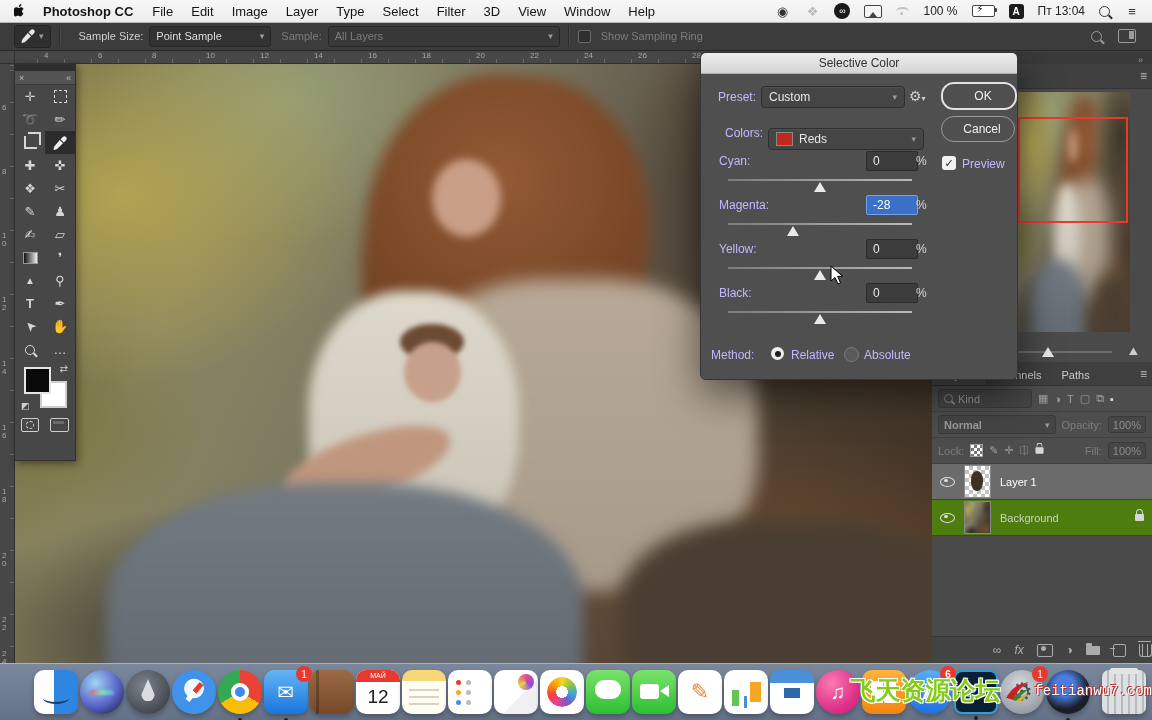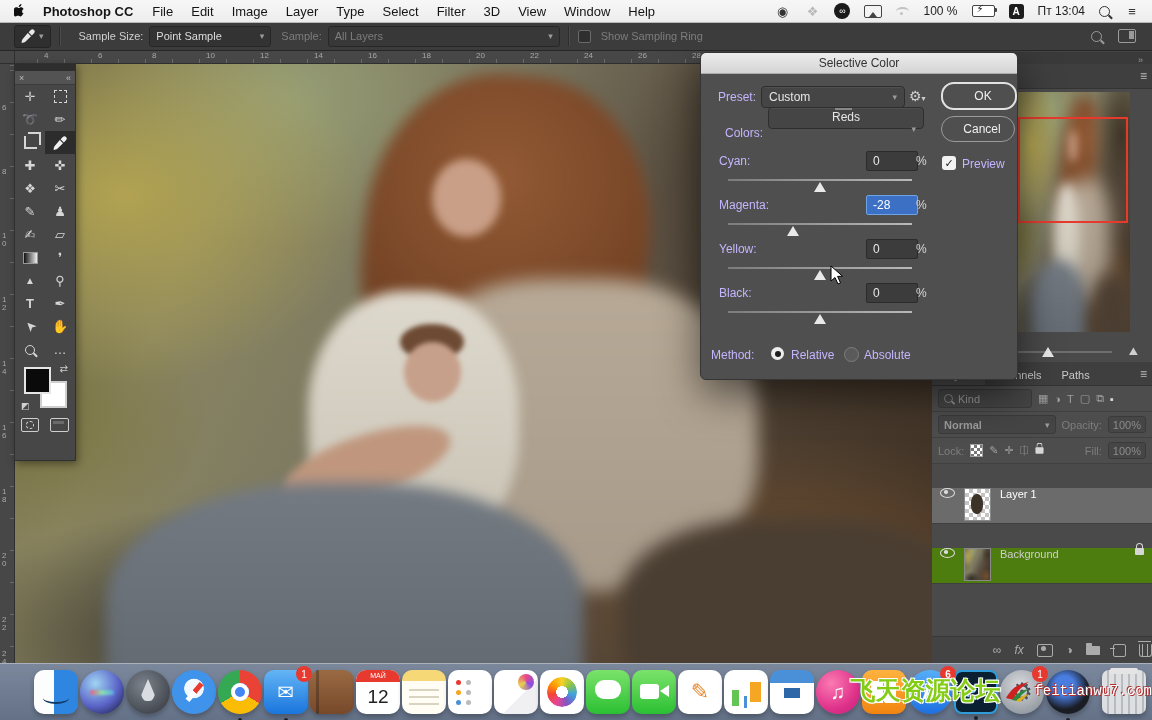--- a/index.html
+++ b/index.html
@@ -109,21 +109,21 @@
   #nav-zoomrow{position:absolute;left:0;top:290px;width:220px;height:20px;}
   .nav-line{position:absolute;left:10px;right:40px;top:9px;height:2px;background:#6e6e6e;}
   .tri-up{width:0;height:0;border-left:6px solid transparent;border-right:6px solid transparent;border-bottom:10px solid #e9e9e9;position:absolute;}
   .mtn{position:absolute;right:14px;top:3px;color:#cfcfcf;font-size:11px;}
   #layersec{position:absolute;left:0;top:310px;width:220px;bottom:0;}
   .lrow{height:25px;display:flex;align-items:center;padding:0 6px;gap:6px;border-bottom:1px solid #404040;background:#4d4d4d;}
   .kindbox{width:84px;height:17px;background:#454545;border:1px solid #3a3a3a;border-radius:3px;display:flex;align-items:center;gap:4px;padding:0 4px;color:#9a9a9a;}
   .fico{color:#9f9f9f;font-size:11px;}
   .selbox{height:17px;background:#454545;border:1px solid #3a3a3a;border-radius:3px;display:flex;align-items:center;padding:0 5px;color:#9a9a9a;font-weight:bold;}
   .valbox{height:15px;background:#464646;border:1px solid #3a3a3a;border-radius:3px;padding:0 4px;color:#8b8b8b;display:flex;align-items:center;}
-  .layer{height:35px;display:flex;gap:9px;padding:0 8px;border-bottom:1px solid #3f3f3f;margin-top:24px;}
+  .layer{height:35px;display:flex;align-items:center;gap:9px;padding:0 8px;border-bottom:1px solid #3f3f3f;}
   .layer.sel{background:#6b6b6b;color:#fff;}
   .layer.bgrow{background:#4d7c0f;}
   .i-eye{width:13px;height:8px;border:1.5px solid #dcdcdc;border-radius:50%;position:relative;flex:none;}
   .i-eye::after{content:"";position:absolute;left:3.4px;top:1.4px;width:3.5px;height:3.5px;background:#dcdcdc;border-radius:50%;}
   .thumb1{width:25px;height:31px;border:1px solid #888;position:relative;flex:none;background:#fff;
     background-image:linear-gradient(45deg,#c3c3c3 25%,transparent 25%,transparent 75%,#c3c3c3 75%),
     linear-gradient(45deg,#c3c3c3 25%,transparent 25%,transparent 75%,#c3c3c3 75%);background-size:8px 8px;background-position:0 0,4px 4px;}
   .thumb1::after{content:"";position:absolute;left:6px;top:5px;width:12px;height:20px;background:#3c3228;border-radius:45%;}
   .thumb2{width:25px;height:31px;border:1px solid #888;position:relative;flex:none;overflow:hidden;}
   .i-lock{width:9px;height:7px;background:#d6d6d6;border-radius:1px;position:relative;margin-left:auto;flex:none;}
@@ -528,21 +528,21 @@
   <div id="dlg-title">Selective Color</div>
 
   <span class="dlabel" style="left:0;top:37px;width:55px;">Preset:</span>
   <div class="dsel" style="left:60px;top:33px;width:128px;">
     <span>Custom</span>
     <span class="caret">▾</span>
   </div>
   <span class="gearwrap" style="left:208px;top:35px;">⚙<span style="font-size:8px;">▾</span></span>
 
   <span class="dlabel" style="left:0;top:73px;width:62px;">Colors:</span>
-  <div class="dsel" style="left:67px;top:54px;width:140px;flex-direction:column;">
+  <div class="dsel" style="left:67px;top:75px;width:140px;">
     <span class="swatch-red"></span>
     <span>Reds</span>
     <span class="caret">▾</span>
   </div>
 
   <span class="dlabel" style="left:18px;top:101px;text-align:left;">Cyan:</span>
   <div class="vbox" style="left:165px;top:98px;">
       <span>0</span>
     </div>
   <span class="unit" style="left:215px;top:101px;">%</span>

